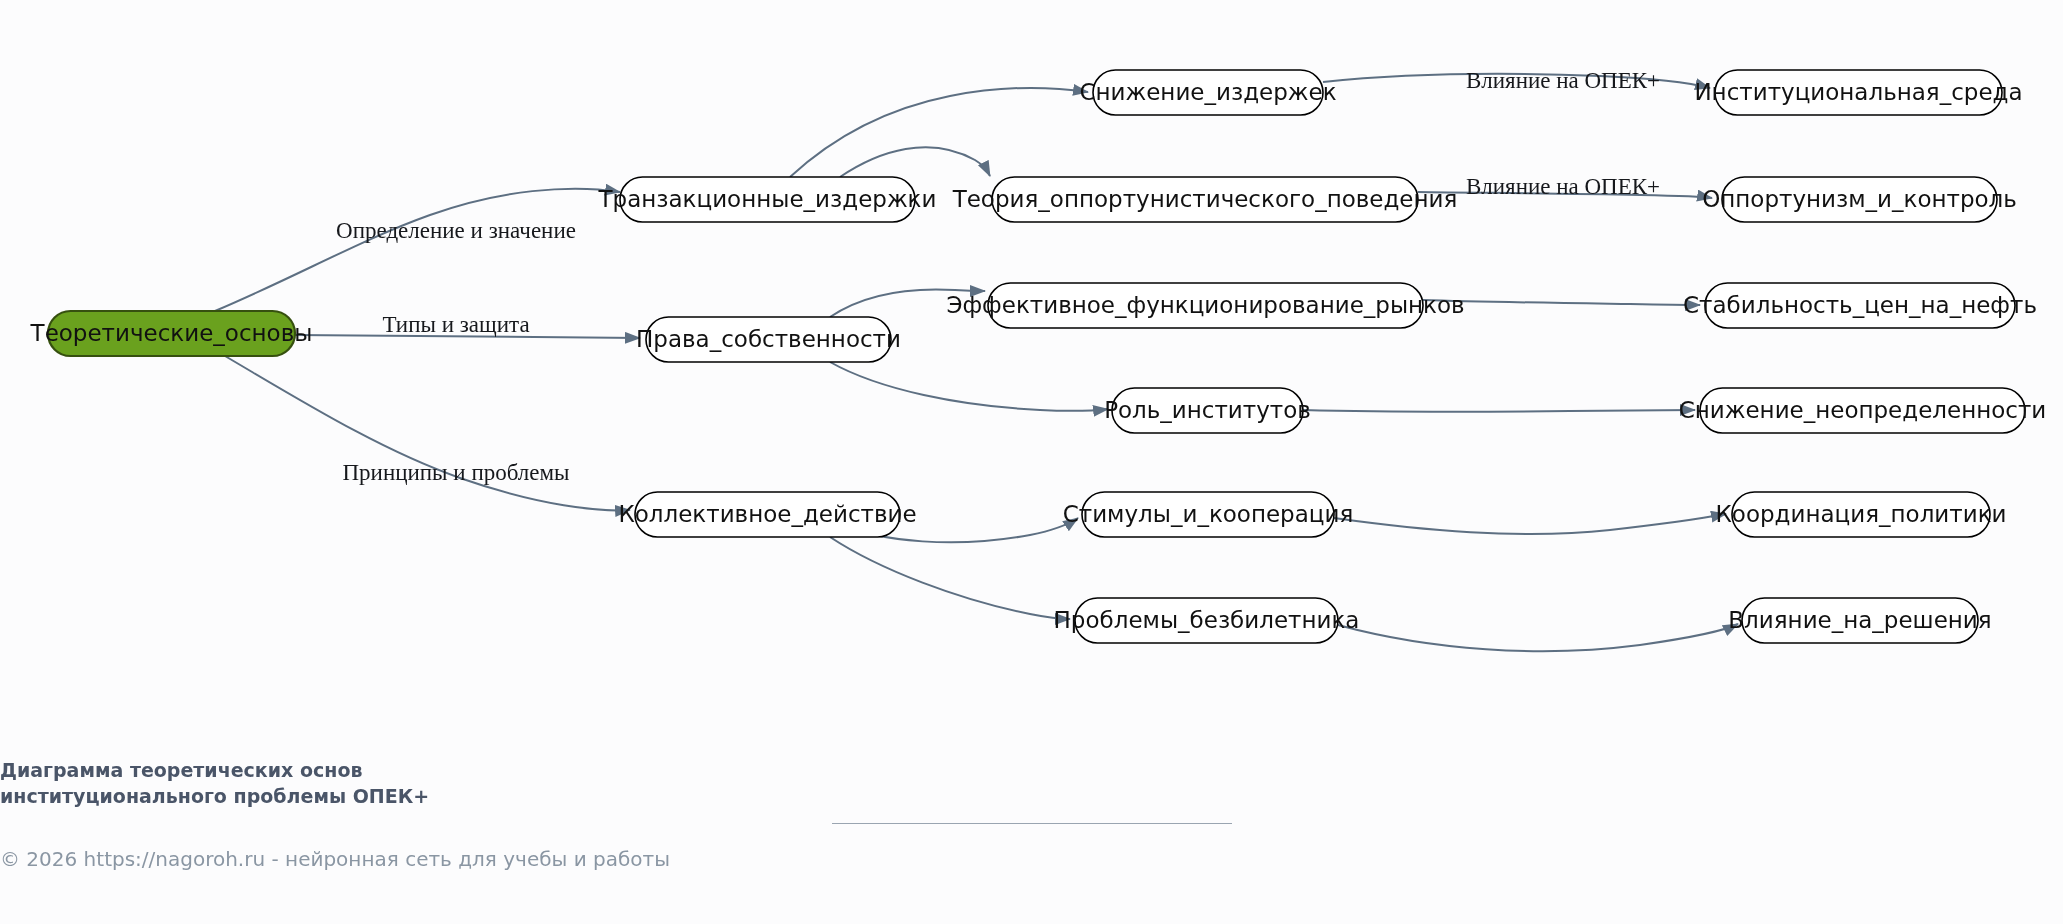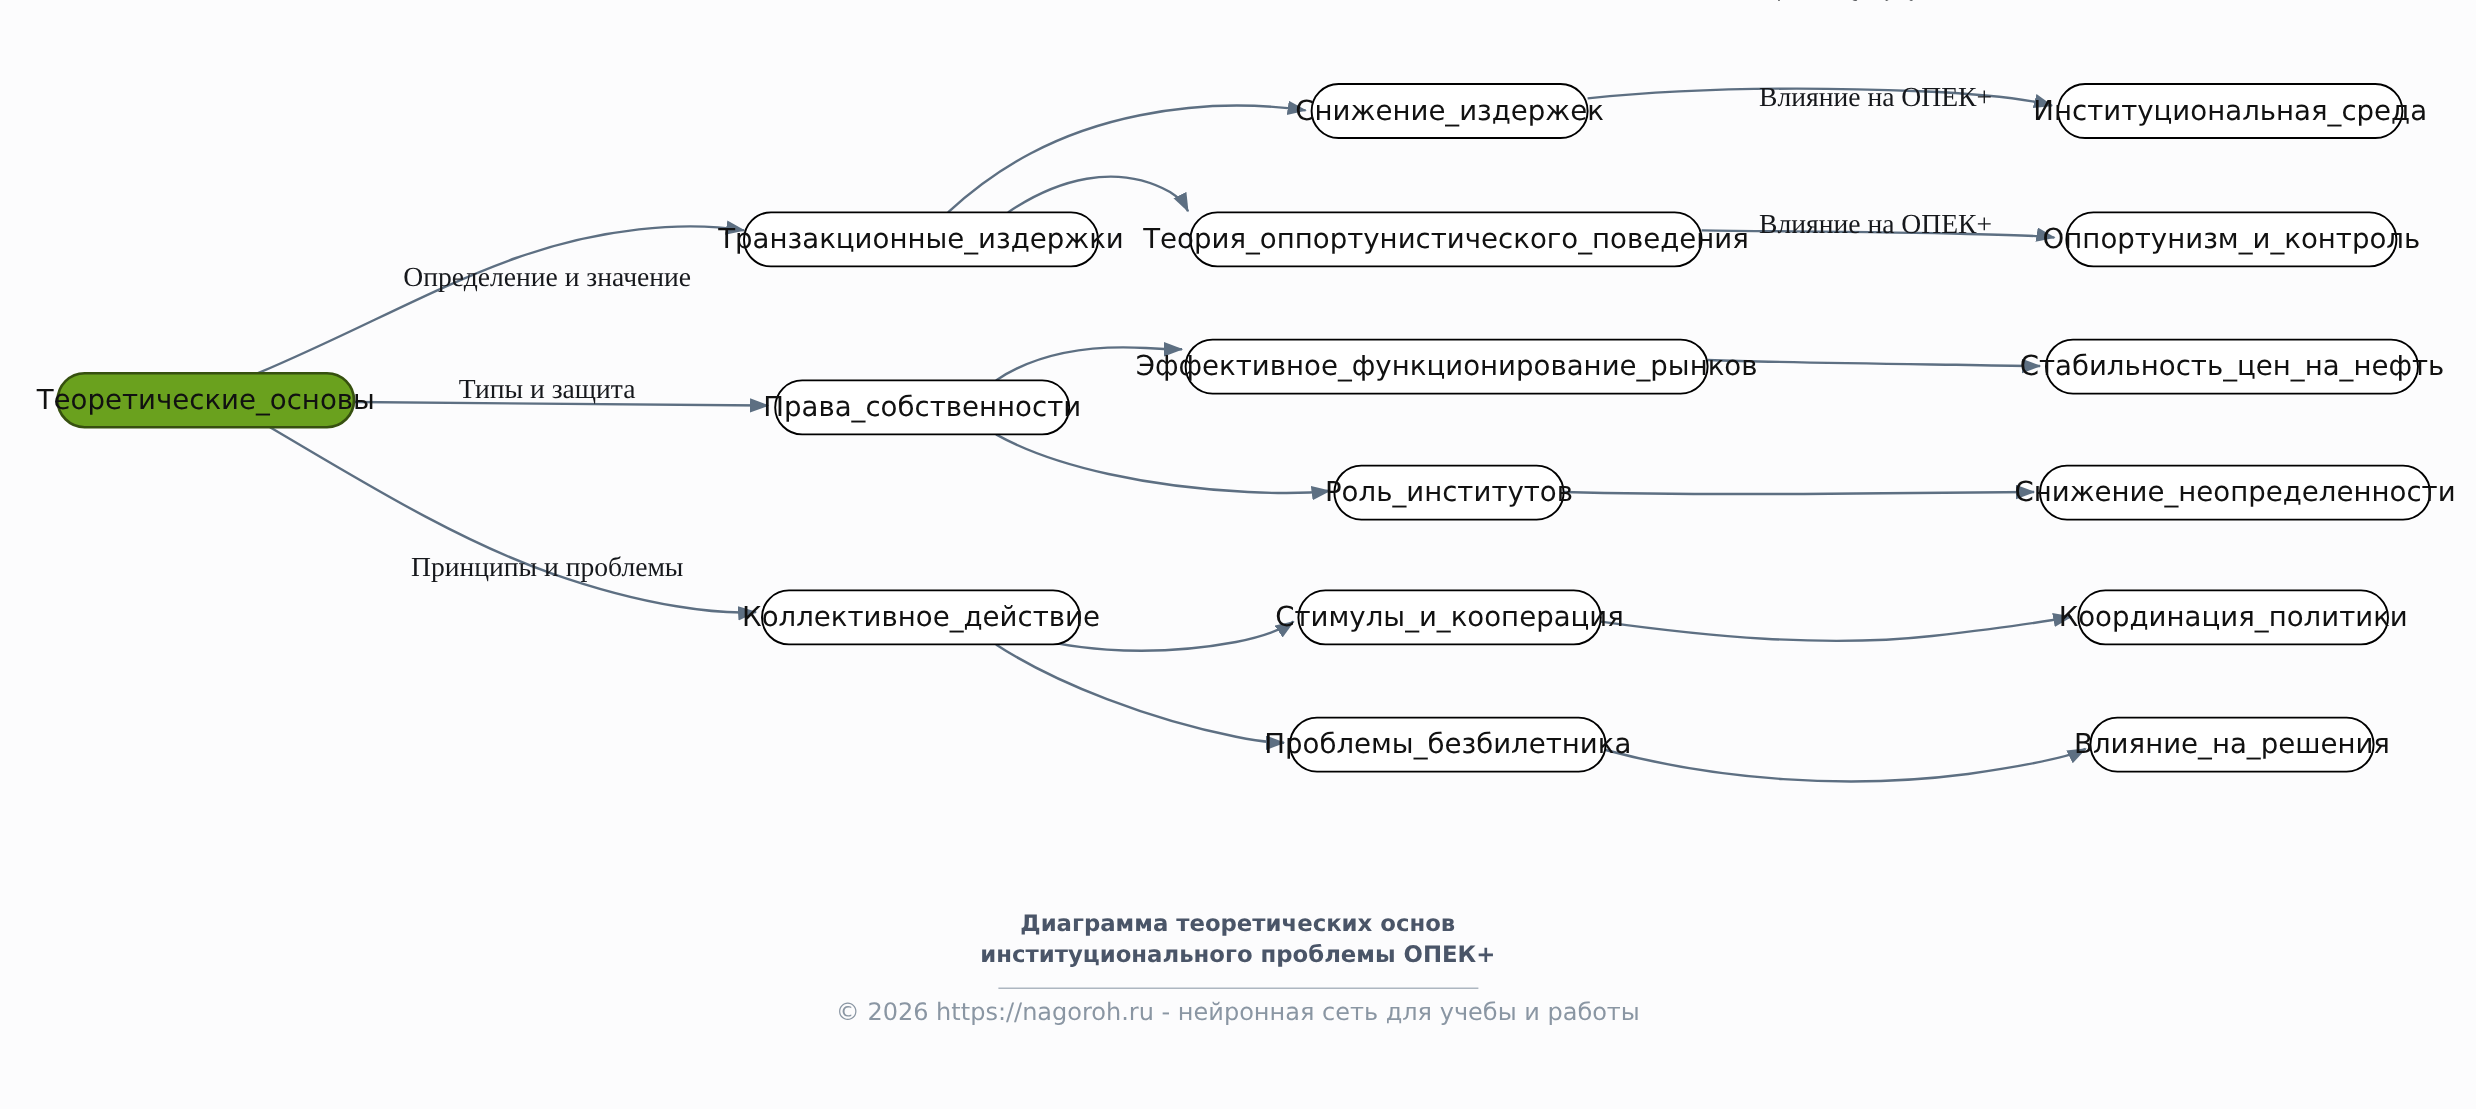--- a/index.html
+++ b/index.html
@@ -53,37 +53,36 @@
     font-size: 23px;
     fill: #16181c;
     text-anchor: middle;
     dominant-baseline: alphabetic;
     white-space: pre;
   }
   .footer {
     position: absolute;
     left: 0;
     width: 2063px;
-    text-align: center;
   }
   .footer-title {
     font-family: "DejaVu Sans", "Liberation Sans", sans-serif;
     font-size: 19px;
     font-weight: bold;
     color: #4a5568;
     line-height: 1.35;
   }
   .footer-rule {
     width: 400px;
     height: 0;
     margin: 14px auto 0 auto;
     border-top: 1.5px solid #9aa5b1;
   }
   .footer-credit {
-    margin-top: 7px;
+    margin-top: 23px;
     font-family: "DejaVu Sans", "Liberation Sans", sans-serif;
     font-size: 20px;
     color: #8a96a3;
   }
 </style>
 </head>
 <body>
 
 <div id="canvas">
   <svg id="graph" viewBox="0 0 2063 924" xmlns="http://www.w3.org/2000/svg">

